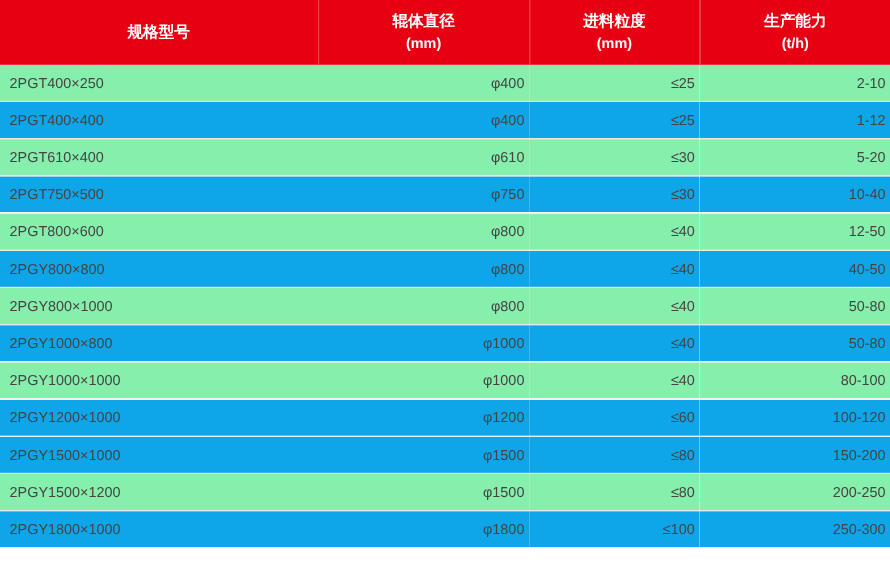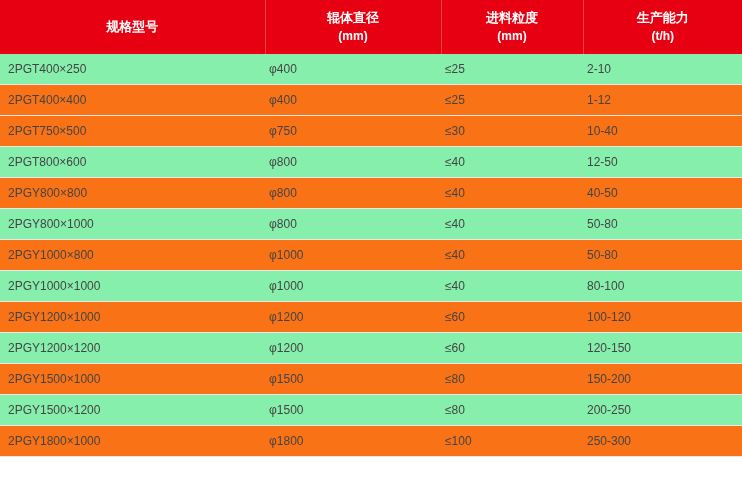--- a/index.html
+++ b/index.html
@@ -35,38 +35,38 @@
     border-right: none;
     margin-top: 25px;
   }
   table.spec-table th .unit {
     display: block;
     font-size: 12px;
     font-weight: bold;
   }
   table.spec-table td {
     font-size: 12px;
-    text-align: left;
+    text-align: right;
     padding: 0 4px;
     height: 30px;
     line-height: 30px;
     border-bottom: 1px solid #e8e8e8;
     color: #444444;
     white-space: nowrap;
     overflow: hidden;
   }
   table.spec-table td.model {
     text-align: left;
     padding-left: 8px;
   }
   table.spec-table tr.odd td {
     background: #86efac;
   }
   table.spec-table tr.even td {
-    background: #f97316;
+    background: #0ea5e9;
   }
   col.c1 { width: 265px; }
   col.c2 { width: 176px; }
   col.c3 { width: 142px; }
   col.c4 { width: 159px; }
 </style>
 </head>
 <body>
 
 <table class="spec-table">
@@ -102,20 +102,26 @@
       <td>φ400</td>
       <td>≤25</td>
       <td>2-10</td>
     </tr>
     <tr class="even">
       <td class="model">2PGT400×400</td>
       <td>φ400</td>
       <td>≤25</td>
       <td>1-12</td>
     </tr>
+    <tr class="odd">
+      <td class="model">2PGT610×400</td>
+      <td>φ610</td>
+      <td>≤30</td>
+      <td>5-20</td>
+    </tr>
     <tr class="even">
       <td class="model">2PGT750×500</td>
       <td>φ750</td>
       <td>≤30</td>
       <td>10-40</td>
     </tr>
     <tr class="odd">
       <td class="model">2PGT800×600</td>
       <td>φ800</td>
       <td>≤40</td>
@@ -144,26 +150,20 @@
       <td>φ1000</td>
       <td>≤40</td>
       <td>80-100</td>
     </tr>
     <tr class="even">
       <td class="model">2PGY1200×1000</td>
       <td>φ1200</td>
       <td>≤60</td>
       <td>100-120</td>
     </tr>
-    <tr class="odd">
-      <td class="model">2PGY1200×1200</td>
-      <td>φ1200</td>
-      <td>≤60</td>
-      <td>120-150</td>
-    </tr>
     <tr class="even">
       <td class="model">2PGY1500×1000</td>
       <td>φ1500</td>
       <td>≤80</td>
       <td>150-200</td>
     </tr>
     <tr class="odd">
       <td class="model">2PGY1500×1200</td>
       <td>φ1500</td>
       <td>≤80</td>

